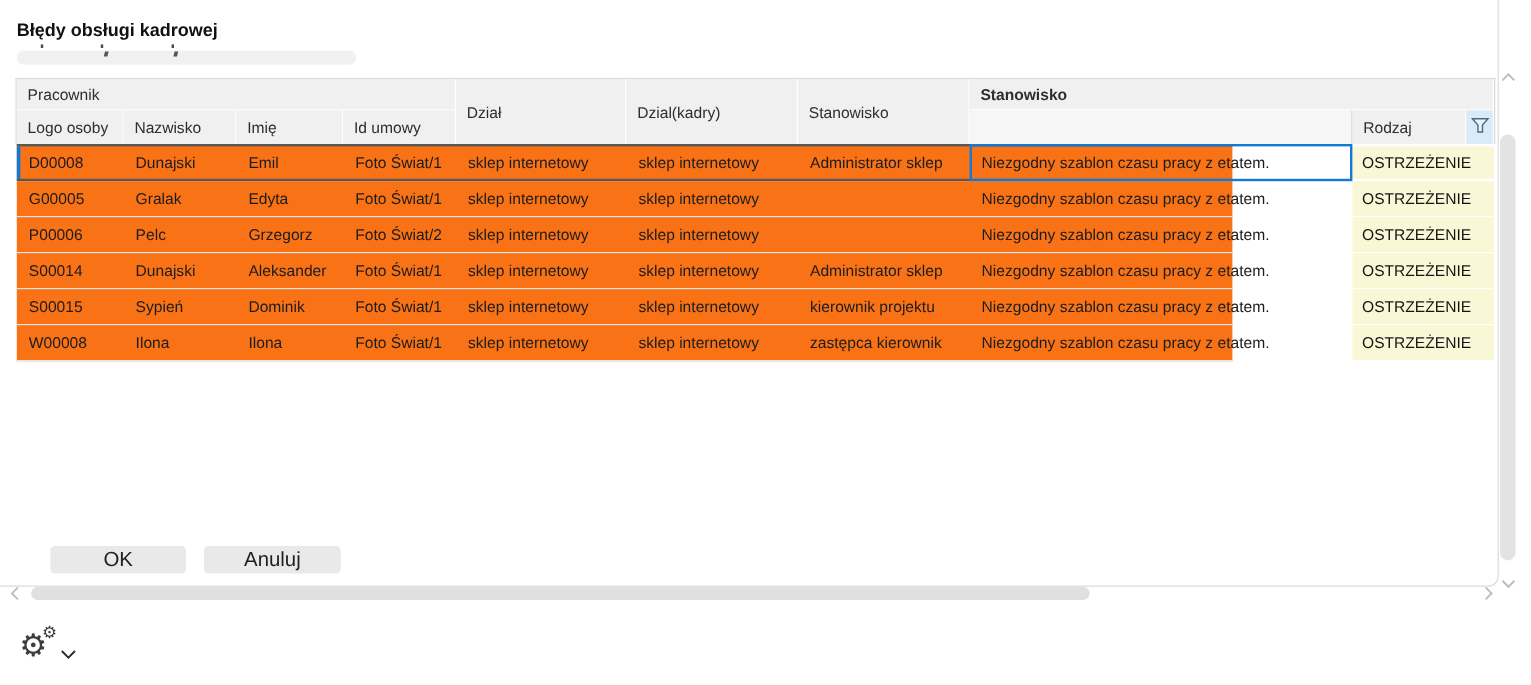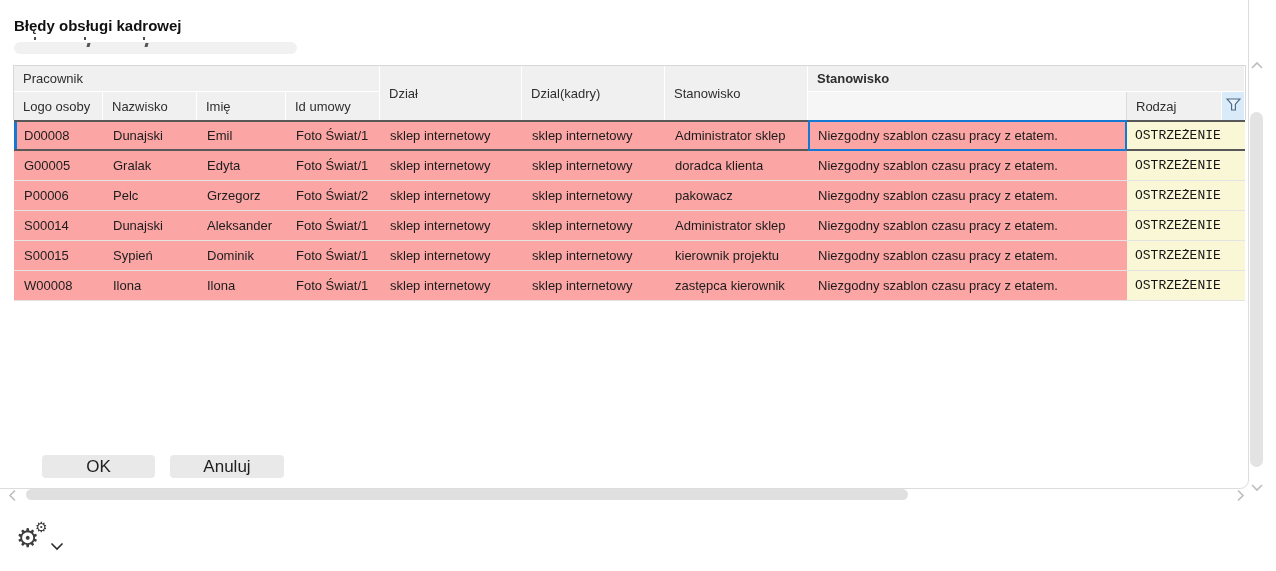--- a/index.html
+++ b/index.html
@@ -21,25 +21,25 @@
   .thead{position:relative;height:54px;background:#f0f0f0;font-size:13px;color:#2e2e2e;}
   .th{position:absolute;box-sizing:border-box;display:flex;align-items:center;padding-left:9px;
       background:#f0f0f0;border-right:1px solid #ffffff;white-space:nowrap;overflow:hidden;}
   .th.bb{border-bottom:1px solid #ffffff;}
   .th.bold{font-weight:bold;}
   .th-filter{background:#f6f6f6;border-right:1px solid #dadada;}
   .th-funnel{background:#d9eaf8;justify-content:center;padding-left:0;}
   .tbl-border{position:absolute;left:-1px;top:-1px;right:-1px;bottom:0;border:1px solid #d8d8d8;border-bottom:none;pointer-events:none;}
 
   .tbody{position:absolute;left:0;top:54px;width:1231px;}
-  .trow{position:relative;width:1231px;height:30px;box-sizing:border-box;border-bottom:1px solid #e4e4e4;background:#fca5a5;}
+  .trow{position:relative;width:1013px;height:30px;box-sizing:border-box;border-bottom:1px solid #e4e4e4;background:#f97316;}
   .trow.selected{height:31px;border-top:2px solid #585858;border-bottom:2px solid #585858;}
   .td{position:absolute;top:0;bottom:0;box-sizing:border-box;display:flex;align-items:center;
       padding-left:10px;font-size:13px;white-space:nowrap;overflow:hidden;color:#1c1c1c;}
-  .warn{background:#faf7d6;color:#141414;padding-left:8px;font-family:Liberation Mono, monospace;}
+  .warn{background:#faf7d6;color:#141414;padding-left:8px;}
   .c1{left:0;width:89px}.c2{left:89px;width:94px}.c3{left:183px;width:89px}.c4{left:272px;width:94px}
   .c5{left:366px;width:142px}.c6{left:508px;width:143px}.c7{left:651px;width:143px}
   .c8{left:794px;width:319px}.c9{left:1113px;width:118px}
 
   .sel-bar{position:absolute;left:0;top:56px;width:3px;height:27px;background:#1379d3;pointer-events:none;}
   .sel-outline{position:absolute;left:794px;top:54px;width:319px;height:31px;box-sizing:border-box;
                border:2px solid #1379d3;pointer-events:none;}
 
   
   .btn{position:absolute;top:455px;height:23px;background:#e9e9e9;border-radius:4px;
@@ -114,32 +114,30 @@
         <div class="td c8">Niezgodny szablon czasu pracy z etatem.</div>
         <div class="td c9 warn">OSTRZEŻENIE</div>
       </div>
       <div class="trow">
         <div class="td c1">G00005</div>
         <div class="td c2">Gralak</div>
         <div class="td c3">Edyta</div>
         <div class="td c4">Foto Świat/1</div>
         <div class="td c5">sklep internetowy</div>
         <div class="td c6">sklep internetowy</div>
-        <div class="td c7">doradca klienta</div>
         <div class="td c8">Niezgodny szablon czasu pracy z etatem.</div>
         <div class="td c9 warn">OSTRZEŻENIE</div>
       </div>
       <div class="trow">
         <div class="td c1">P00006</div>
         <div class="td c2">Pelc</div>
         <div class="td c3">Grzegorz</div>
         <div class="td c4">Foto Świat/2</div>
         <div class="td c5">sklep internetowy</div>
         <div class="td c6">sklep internetowy</div>
-        <div class="td c7">pakowacz</div>
         <div class="td c8">Niezgodny szablon czasu pracy z etatem.</div>
         <div class="td c9 warn">OSTRZEŻENIE</div>
       </div>
       <div class="trow">
         <div class="td c1">S00014</div>
         <div class="td c2">Dunajski</div>
         <div class="td c3">Aleksander</div>
         <div class="td c4">Foto Świat/1</div>
         <div class="td c5">sklep internetowy</div>
         <div class="td c6">sklep internetowy</div>

